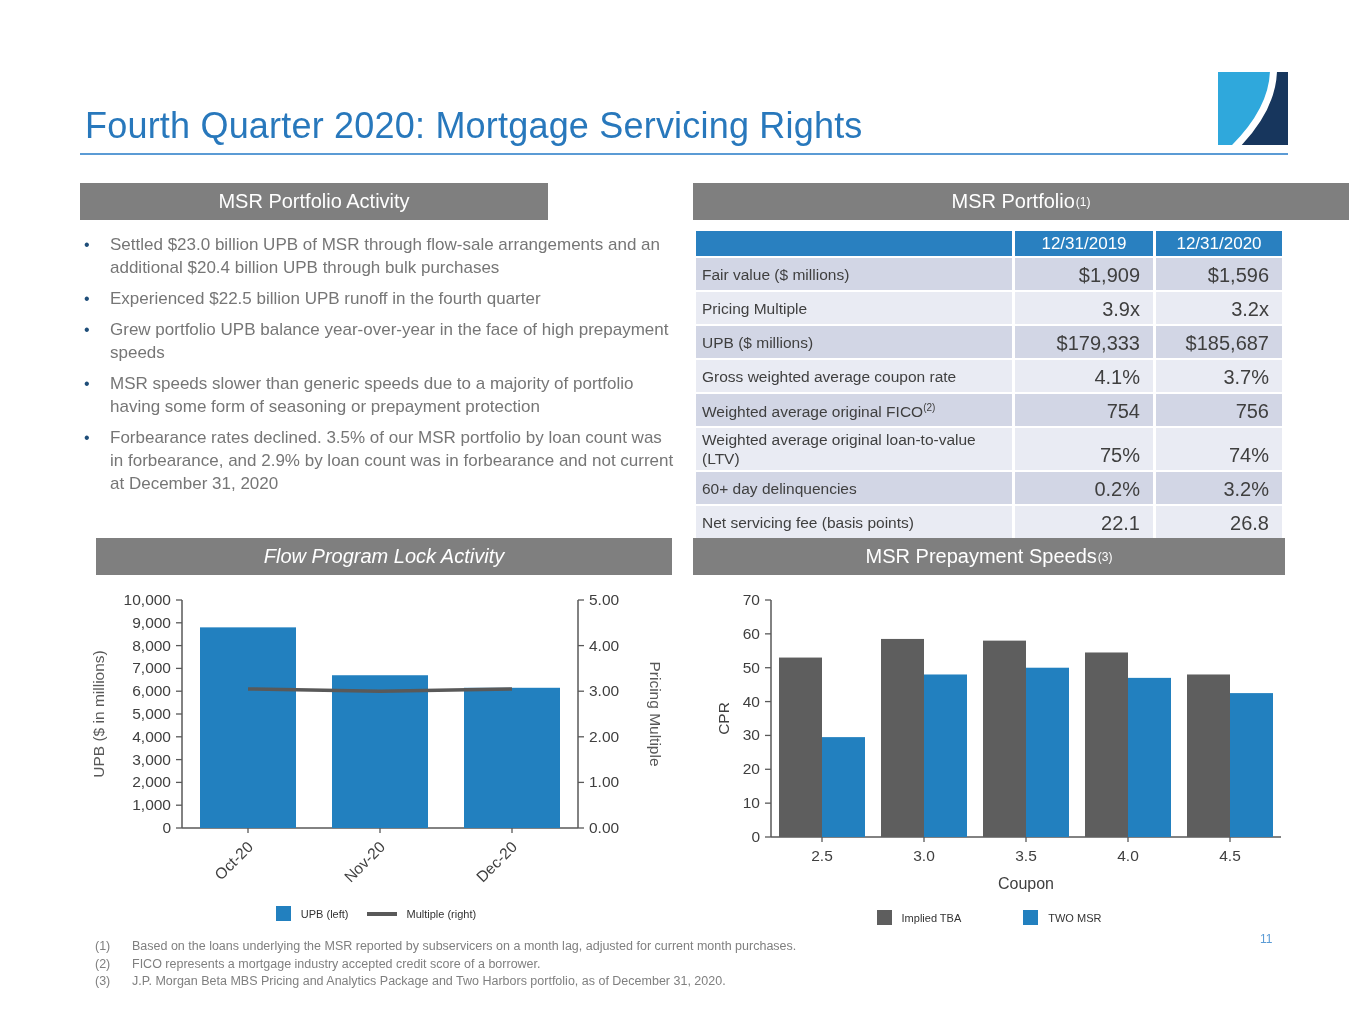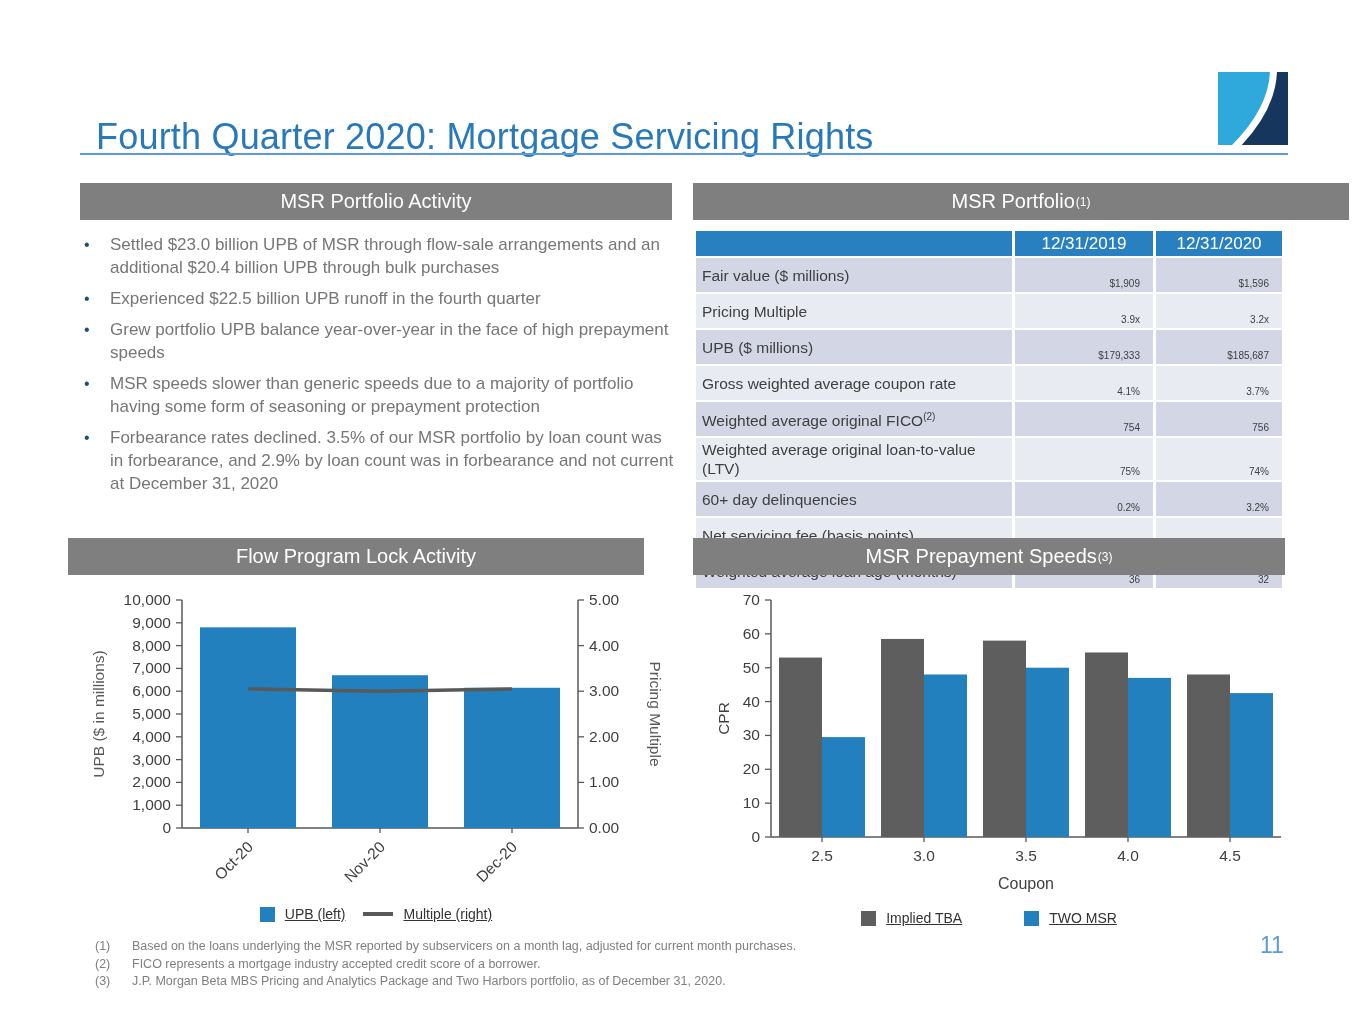--- a/index.html
+++ b/index.html
@@ -1,66 +1,66 @@
 <!DOCTYPE html>
 <html><head>
 <meta charset="utf-8">
 <style>
   html,body{margin:0;padding:0;background:#fff;}
   .slide{position:relative;width:1365px;height:1024px;background:#ffffff;
          font-family:"Liberation Sans",sans-serif;overflow:hidden;}
 
-  .title{position:absolute;left:80px;top:100px;margin:16px;font-size:36px;
+  .title{position:absolute;left:80px;top:100px;margin:5px;font-size:36px;
          font-weight:400;color:#2878BC;letter-spacing:0.2px;}
   .rule{position:absolute;left:80px;top:153px;width:1208px;height:2px;background:#5B9BD5;}
   .logo{position:absolute;left:1218px;top:72px;width:70px;height:73px;}
 
   .panel-header{position:absolute;height:37px;background:#7F7F7F;color:#ffffff;
        font-size:20px;display:flex;align-items:center;justify-content:center;}
   .panel-header sup{font-size:12px;margin-left:1px;}
-  #hdr-activity{left:80px;top:183px;width:592px;}
+  #hdr-activity{left:80px;top:183px;width:468px;}
   #hdr-portfolio{left:693px;top:183px;width:656px;}
-  #hdr-flow{left:68px;top:538px;width:576px;}
+  #hdr-flow{left:96px;top:538px;width:576px;font-style:italic;}
   #hdr-prepay{left:693px;top:538px;width:592px;text-align:right;}
 
   .bullets{position:absolute;left:84px;top:233px;width:590px;margin:0;padding:0;list-style:none;}
   .bullets li{display:flex;margin-bottom:8px;color:#767676;font-size:17px;line-height:23px;}
   .bullets .dot{flex:none;width:26px;color:#1F4E79;font-size:16px;}
 
   .msr-table{position:absolute;left:693px;top:229px;width:592px;
        border-collapse:separate;border-spacing:3px 2px;color:#3F3F3F;}
   .msr-table th{background:#2980C0;color:#fff;font-weight:400;font-size:17px;
        height:23px;text-align:center;padding:1px 0;}
   .msr-table td{font-size:15.5px;margin-top:6px;}
   .msr-table td.label{padding:2px 2px 2px 6px;text-align:left;vertical-align:middle;line-height:19px;}
-  .msr-table td.val{text-align:right;padding:20px 13px 3px 2px;vertical-align:bottom;font-size:10px;}
+  .msr-table td.val{text-align:right;padding:6px 13px 3px 2px;vertical-align:bottom;font-size:20px;}
   .msr-table tr.dark td{background:#D2D6E5;}
   .msr-table tr.light td{background:#E9EBF3;}
   .msr-table sup{font-size:10px;}
 
   .chart{position:absolute;}
   #chart-flow{left:80px;top:578px;}
   #chart-prepay{left:693px;top:575px;}
 
   .legend{position:absolute;display:flex;align-items:center;justify-content:center;
-          font-size:14px;color:#333333;text-decoration:underline;}
+          font-size:11px;color:#333333;}
   #legend-flow{left:80px;top:906px;width:592px;gap:18px;}
   #legend-prepay{left:693px;top:910px;width:592px;gap:62px;}
   .legend .item{display:flex;align-items:center;gap:10px;}
   .sq{width:15px;height:15px;flex:none;}
   .sq.blue{background:#2280BF;}
   .sq.gray{background:#5E5E5E;}
   .lineswatch{width:30px;height:4px;background:#595959;flex:none;}
 
   .footnotes{position:absolute;left:95px;top:938px;width:1150px;font-size:12.5px;
        color:#7F7F7F;line-height:17.5px;}
   .fn{display:flex;}
   .fn-num{flex:none;width:37px;}
 
-  .pagenum{position:absolute;left:1260px;top:932px;font-size:23px;color:#5B9BD5;}
+  .pagenum{position:absolute;left:1260px;top:932px;font-size:12px;color:#5B9BD5;}
 </style>
 </head>
 <body>
 
 <div class="slide">
 
   <h1 class="title">Fourth Quarter 2020: Mortgage Servicing Rights</h1>
   <div class="rule"></div>
 
   <svg class="logo" viewBox="0 0 70 73">

